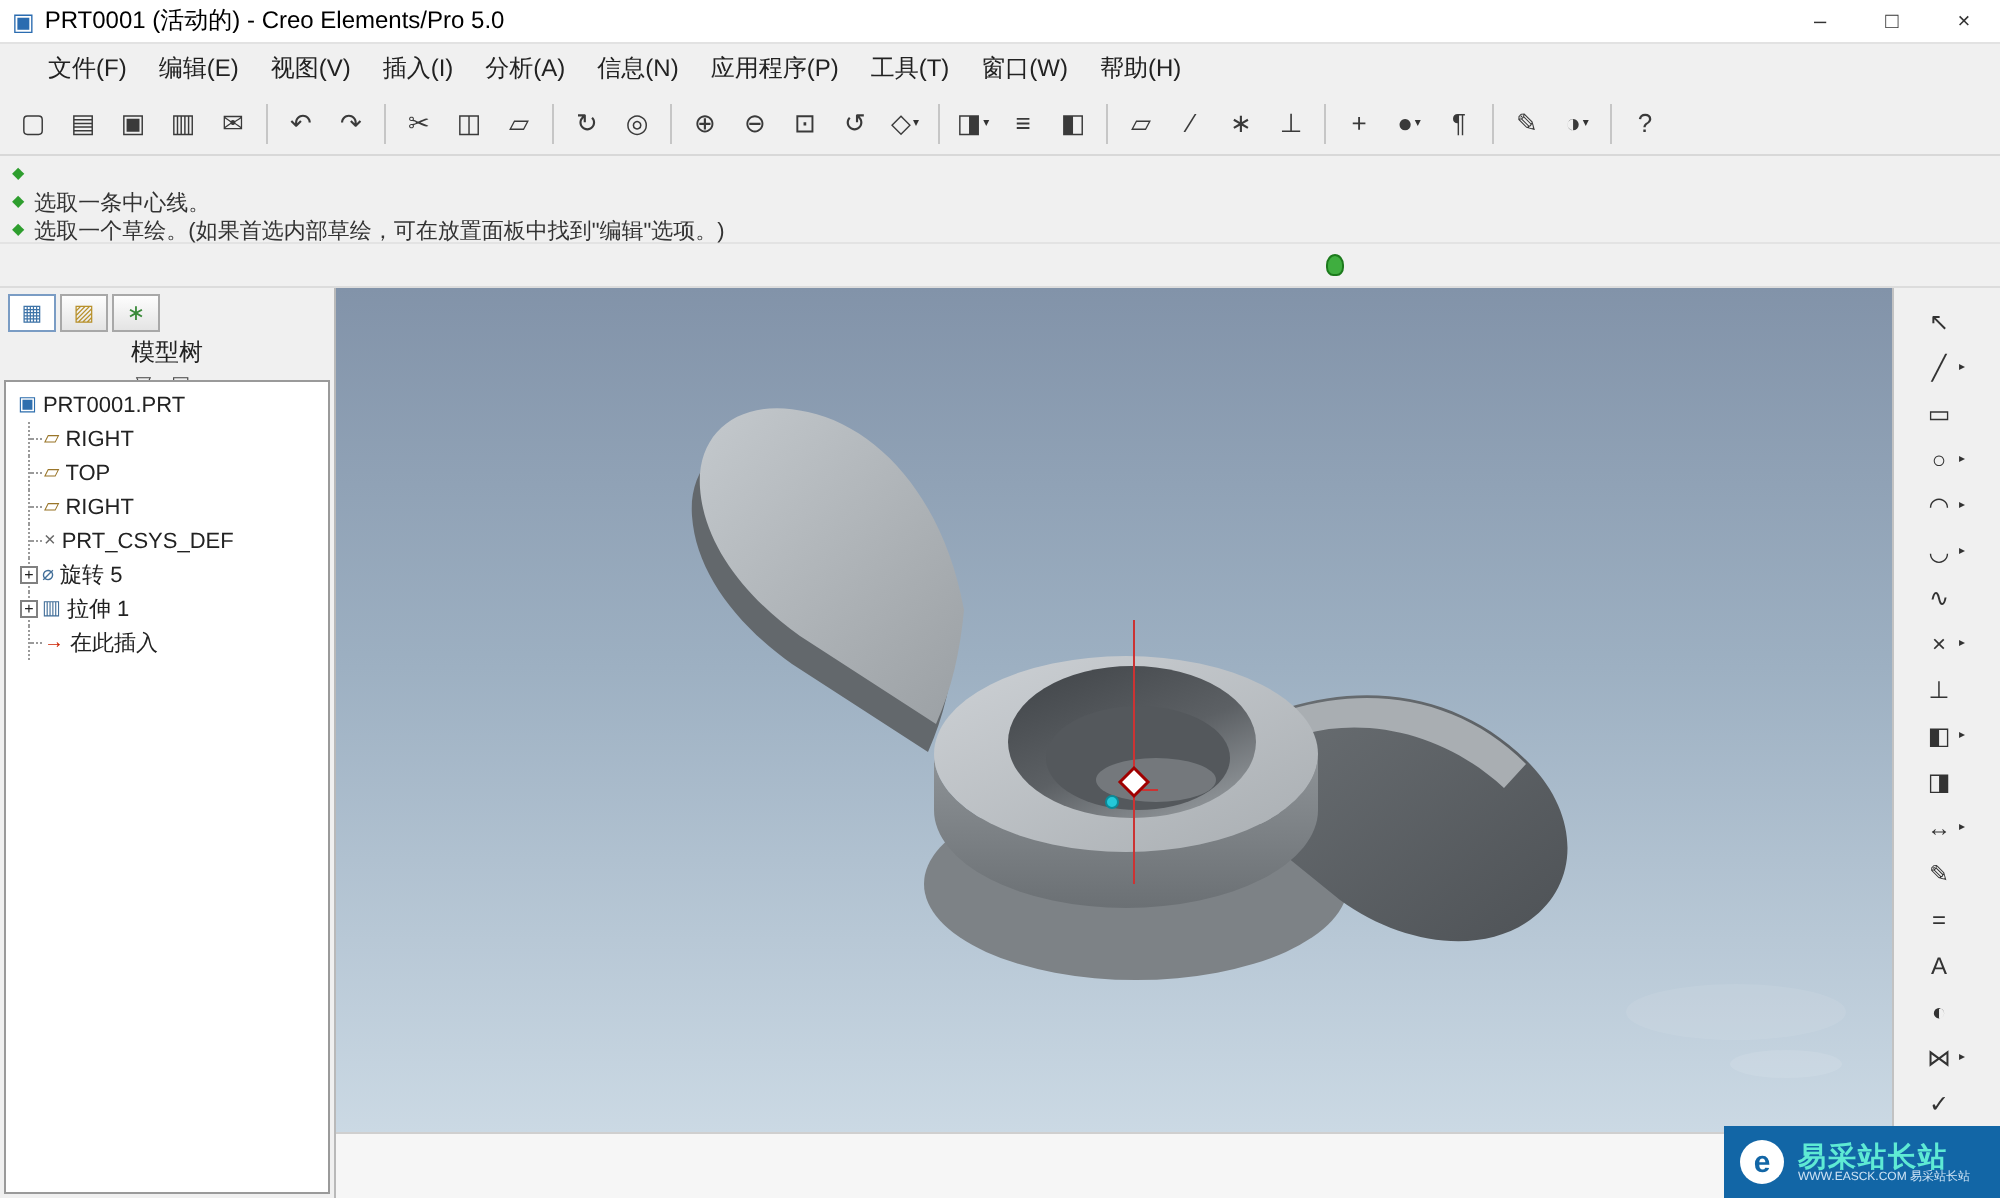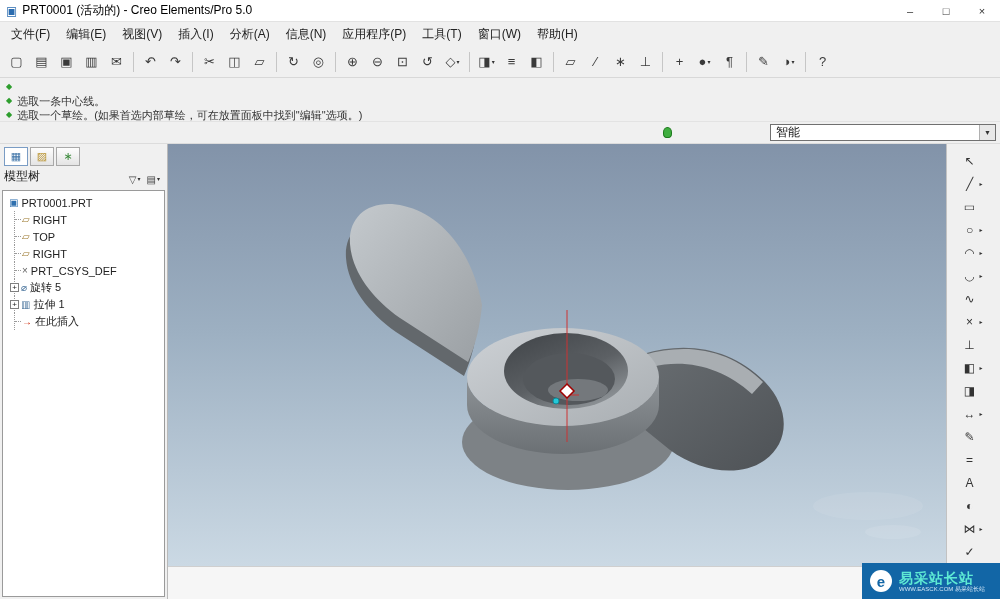--- a/index.html
+++ b/index.html
@@ -10,21 +10,21 @@
   .titlebar { height:22px; background:#ffffff; border-bottom:1px solid #e2e2e2;
               display:flex; align-items:center; padding-left:6px; }
   .app-icon { font-size:12px; color:#2b6cb0; margin-right:5px; }
   .title-text { font-size:12px; color:#000000; flex:1; white-space:nowrap; }
   .win-controls { display:flex; height:100%; }
   .win-btn { width:36px; height:100%; display:flex; align-items:center; justify-content:center;
              font-size:11px; color:#333; }
 
   
   .menubar { height:24px; background:#f0f0f0; display:flex; align-items:center;
-             padding-left:3px; font-size:12px; color:#222; }
+             padding-left:16px; font-size:12px; color:#222; }
   .menu-item { padding:3px 8px; white-space:nowrap; }
 
   
   .toolbar { height:32px; background:#f0f0f0; border-bottom:1px solid #d8d8d8;
              display:flex; align-items:center; padding-left:4px; overflow:hidden; }
   .tb-btn { width:23px; height:23px; border:none; background:transparent;
             display:flex; align-items:center; justify-content:center;
             font-size:13px; color:#3a3a3a; margin:0 1px; flex:none; }
   .tb-glyph { line-height:1; }
   .tb-sep { width:1px; height:20px; background:#c6c6c6; margin:0 4px; flex:none; }
@@ -47,22 +47,22 @@
                   display:flex; align-items:center; justify-content:center; font-size:7px; color:#333; }
 
   
   .left-panel { position:absolute; left:0; top:144px; width:168px; bottom:0;
                 background:#f0f0f0; border-right:1px solid #b9b9b9; }
   .panel-tabs { height:24px; display:flex; align-items:center; padding:2px 4px; gap:2px; }
   .ptab { width:24px; height:19px; border:1px solid #a8a8a8;
           background:linear-gradient(#fdfdfd,#e4e4e4); display:flex; align-items:center;
           justify-content:center; font-size:11px; }
   .ptab.active { background:#fff; border-color:#7a9cc4; }
-  .panel-header { height:22px; display:flex; padding:0 4px;
-                  font-size:12px; color:#222; }
+  .panel-header { height:22px; display:flex; align-items:center; padding:0 4px;
+                  font-size:12px; color:#222;flex-direction:column; }
   .ph-title { flex:1; }
   .ph-btn { border:none; background:transparent; display:flex; align-items:center;
             font-size:10px; color:#444; padding:1px 3px; }
   .tree { position:absolute; top:46px; left:2px; right:2px; bottom:2px; background:#fff;
           border:1px solid #9a9a9a; overflow:hidden; padding:3px 0 0 4px; }
   .tree-row { display:flex; align-items:center; height:17px; font-size:11px; color:#222;
               white-space:nowrap; position:relative; }
   .tree-row.indent0 { padding-left:2px; }
   .tree-row.indent1 { padding-left:8px; }
   .tree-row.indent1.has-exp { padding-left:3px; }
@@ -241,24 +241,20 @@
       <span class="msg-text">选取一条中心线。</span>
     </div>
     <div class="msg-line">
       <span class="msg-icon">◆</span>
       <span class="msg-text">选取一个草绘。(如果首选内部草绘，可在放置面板中找到"编辑"选项。)</span>
     </div>
   </div>
 
 <div class="statusbar">
   <span class="status-dot"></span>
-  <div class="filter-combo">
-    <span class="filter-label">智能</span>
-    <span class="filter-arrow">▼</span>
-  </div>
 </div>
 
 <div class="left-panel">
   <div class="panel-tabs">
       <button class="ptab active">
         <span style="color: rgb(63, 116, 168);">▦</span>
       </button>
       <button class="ptab">
         <span style="color: rgb(184, 145, 44);">▨</span>
       </button>

